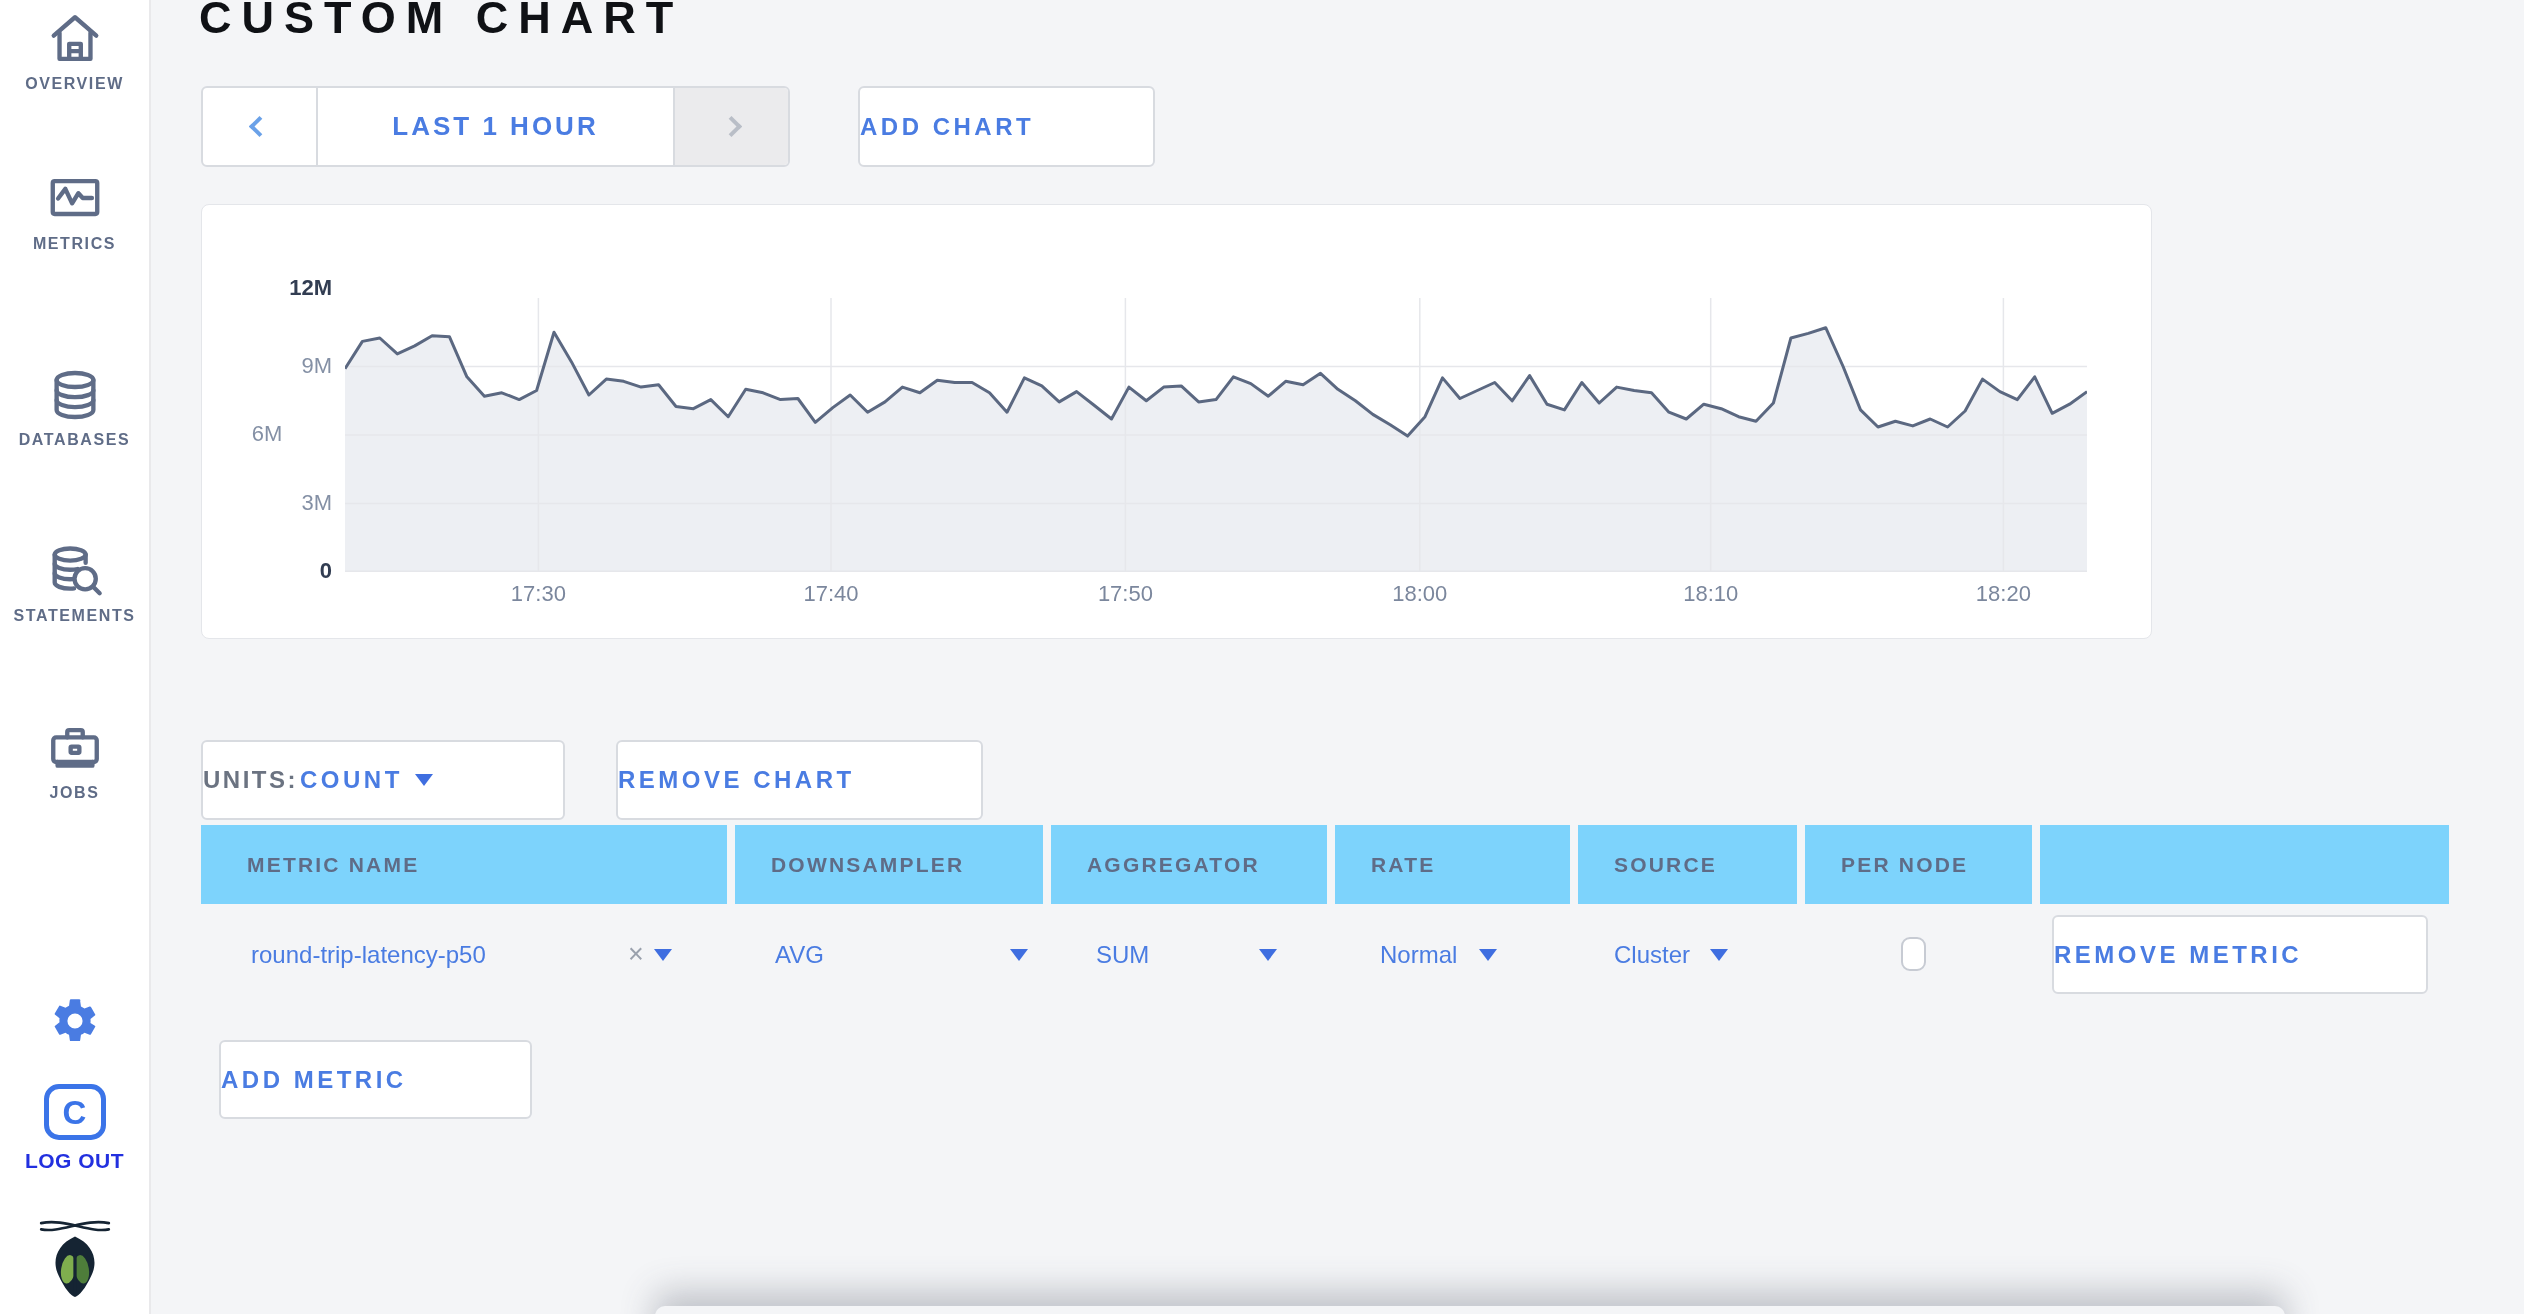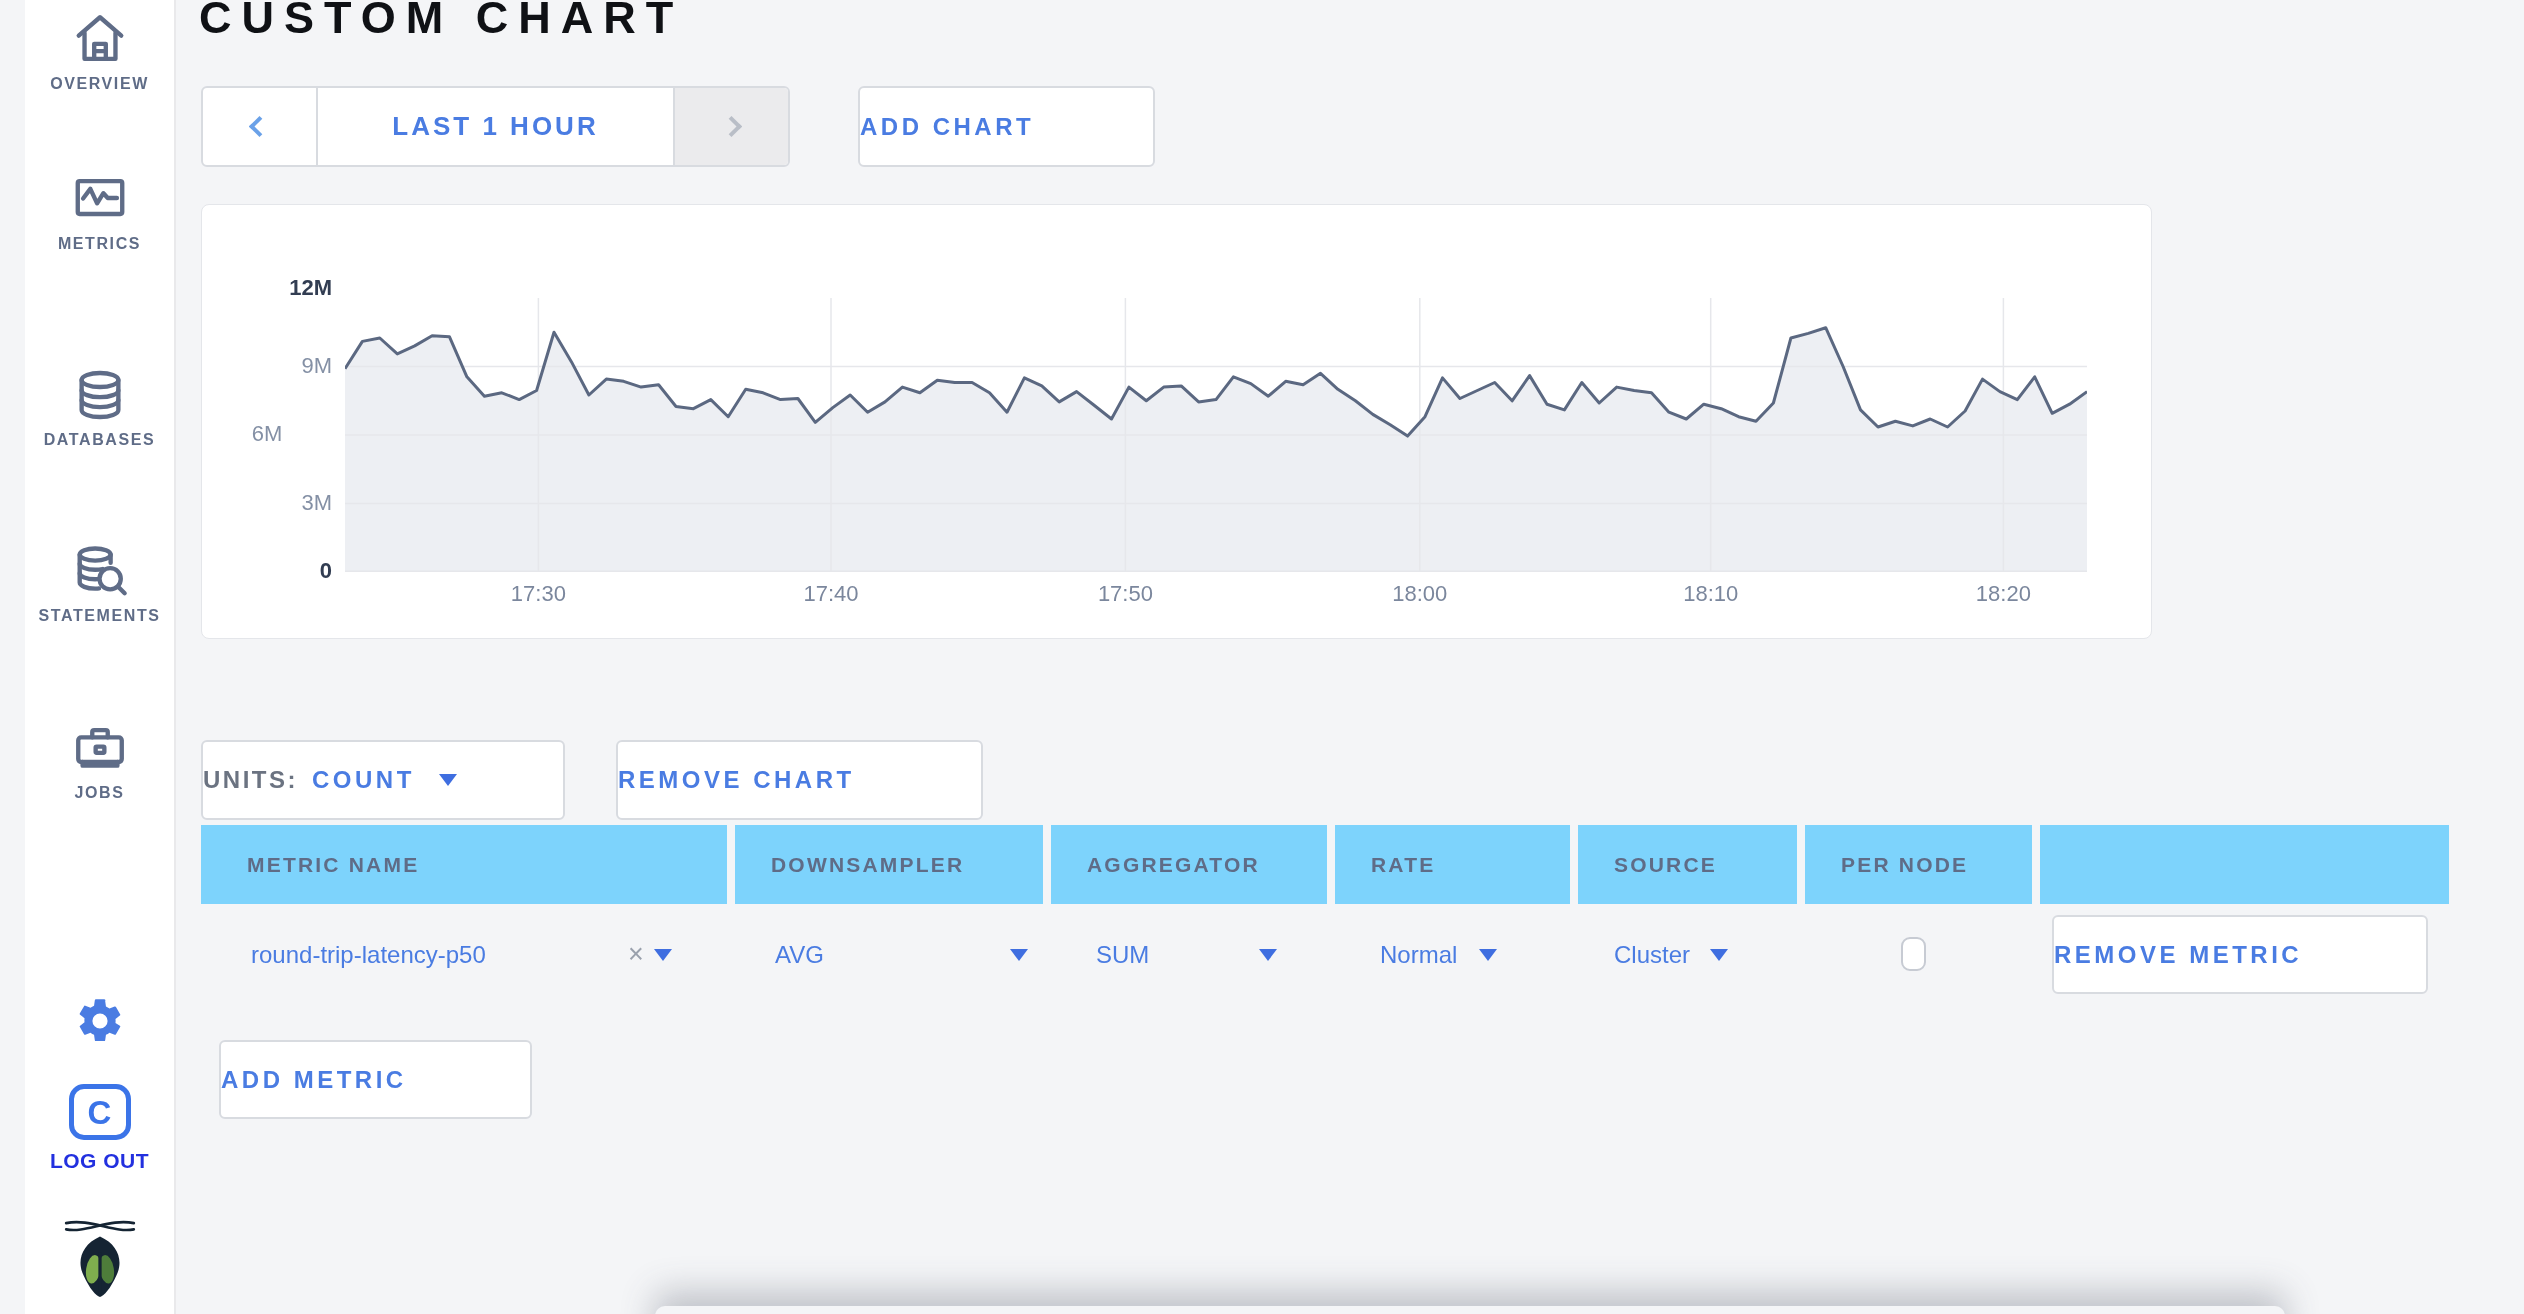--- a/index.html
+++ b/index.html
@@ -11,21 +11,21 @@
     --panel-border:#e4e6ea;
     --btn-border:#d8dbe0;
     --logout-blue:#2230df;
     --grid:#e6e7eb;
   }
   *{margin:0;padding:0;box-sizing:border-box;}
   html,body{width:2524px;height:1314px;overflow:hidden;}
   body{position:relative;background:var(--page-bg);font-family:"Liberation Sans","DejaVu Sans",sans-serif;}
 
   
-  .sidebar{position:absolute;left:0;top:0;width:151px;height:1314px;background:#ffffff;border-right:2px solid #e9e9eb;z-index:5;margin-left:25px;}
+  .sidebar{position:absolute;left:0;top:0;width:151px;height:1314px;background:#ffffff;border-right:2px solid #e9e9eb;z-index:5;}
   .nav-item{position:absolute;left:0;width:100%;text-align:center;cursor:pointer;}
   .nav-item svg{display:block;margin:0 auto;}
   .nav-label{display:block;margin-top:7px;font-size:16px;font-weight:bold;letter-spacing:1.6px;color:var(--slate);}
   .icon-stroke{fill:none;stroke:var(--slate);stroke-width:1.8;stroke-linecap:round;stroke-linejoin:round;}
   .gear-btn{position:absolute;left:0;top:995px;width:100%;text-align:center;cursor:pointer;}
   .logout-btn{position:absolute;left:0;top:1084px;width:100%;text-align:center;cursor:pointer;}
   .clogo{width:62px;height:56px;margin:0 auto;border:5px solid #3b74e8;border-radius:15px;display:flex;align-items:center;justify-content:center;}
   .clogo span{color:#3b74e8;font-size:33px;font-weight:bold;line-height:1;}
   .logout-label{display:block;margin-top:9px;font-size:21px;font-weight:bold;letter-spacing:.5px;color:var(--logout-blue);}
   .bug{position:absolute;left:0;top:1216px;width:100%;text-align:center;}
@@ -48,21 +48,21 @@
   .plot{position:absolute;left:143px;top:93px;width:1742px;height:274px;}
   .plot svg{display:block;width:1742px;height:274px;}
   .plot .fill{fill:#edeff3;stroke:none;}
   .plot .grid line{stroke:var(--grid);stroke-width:1.5;}
   .plot .series-line{fill:none;stroke:#5b6881;stroke-width:3;stroke-linejoin:round;}
   .y-label{position:absolute;left:0;width:130px;text-align:right;transform:translateY(-52%);font-size:22px;color:#8490a5;}
   .y-label.dark{color:#323d52;font-weight:bold;}
   .x-label{position:absolute;top:376px;transform:translateX(-50%);font-size:22px;color:#7b879d;}
 
   
-  #units-btn{left:201px;top:740px;width:364px;height:80px;gap:14px;}
+  #units-btn{left:201px;top:740px;width:364px;height:80px;gap:2px;}
   #units-btn .units-prefix{color:#6b7381;font-weight:bold;letter-spacing:2.5px;}
   #remove-chart{left:616px;top:740px;width:367px;height:80px;}
   .caret{display:inline-block;width:0;height:0;border-left:9px solid transparent;border-right:9px solid transparent;border-top:12px solid #3f6ee0;margin-left:10px;}
 
   
   .thead-cell{position:absolute;top:825px;height:79px;background:#7dd3fc;display:flex;align-items:center;padding-left:36px;font-size:21px;font-weight:bold;letter-spacing:2.2px;color:var(--slate);}
   .mrow-item{position:absolute;top:903px;height:103px;display:flex;align-items:center;font-size:24px;color:var(--accent);cursor:pointer;}
   .clear-x{color:#9aa1ad;font-size:27px;cursor:pointer;}
   input.pn-check{appearance:none;-webkit-appearance:none;position:absolute;left:1901px;top:937px;width:25px;height:34px;border:2px solid #c7cbd3;border-radius:9px;background:#fff;cursor:pointer;}
   #remove-metric{left:2052px;top:915px;width:376px;height:79px;}

